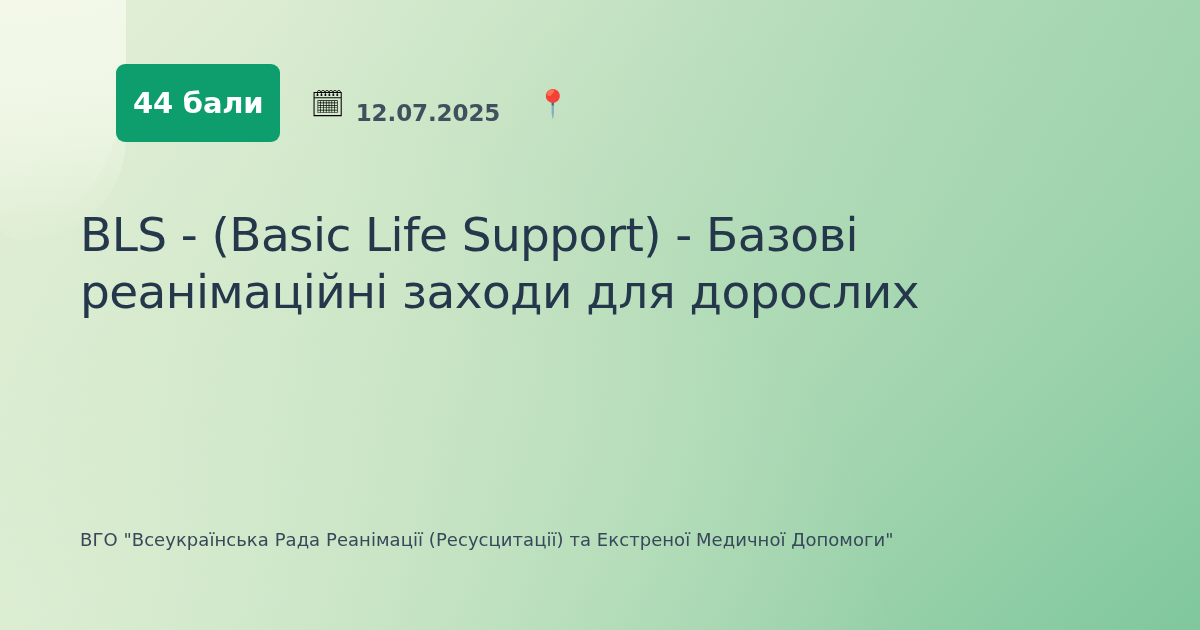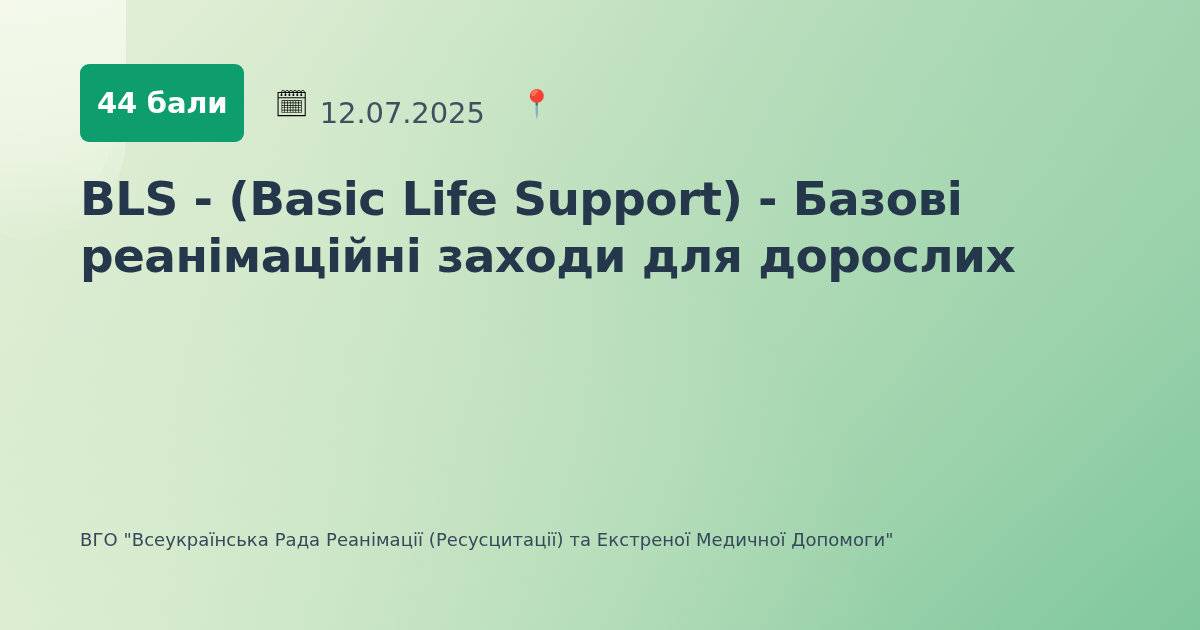--- a/index.html
+++ b/index.html
@@ -91,52 +91,53 @@
     height: 44px;
     padding: 17px 17px;
     border-radius: 9px;
     background: #0e9e6e;
     color: #ffffff;
     font-size: 29px;
     font-weight: 700;
     letter-spacing: -0.2px;
     line-height: 1;
     white-space: nowrap;
+    margin-left: 36px;
   }
 
   .meta-item {
     display: inline-flex;
     align-items: center;
     white-space: nowrap;
   }
   .meta-item.date { margin-left: 30px; }
   .meta-item.place { margin-left: 36px; }
 
   .meta-emoji {
     font-size: 27px;
     line-height: 1;
     display: inline-block;
   }
   .meta-text {
-    font-size: 29px;
-    font-weight: 400;
+    font-size: 23px;
+    font-weight: 700;
     color: #41505e;
     line-height: 1;
     letter-spacing: -0.1px;
     margin-top: 21px;
   }
   .meta-item.date .meta-text { margin-left: 11px; }
   .meta-item.place .meta-text { margin-left: 13px; }
 
   
   .title {
-    margin-top: 45px;
+    margin-top: 81px;
     max-width: 960px;
     font-size: 47px;
-    font-weight: 700;
+    font-weight: 400;
     line-height: 1.22;
     color: #25374a;
     letter-spacing: -0.6px;
   }
 
   .spacer { flex: 1 1 auto; }
 
   
   .footer {
     max-width: 870px;

